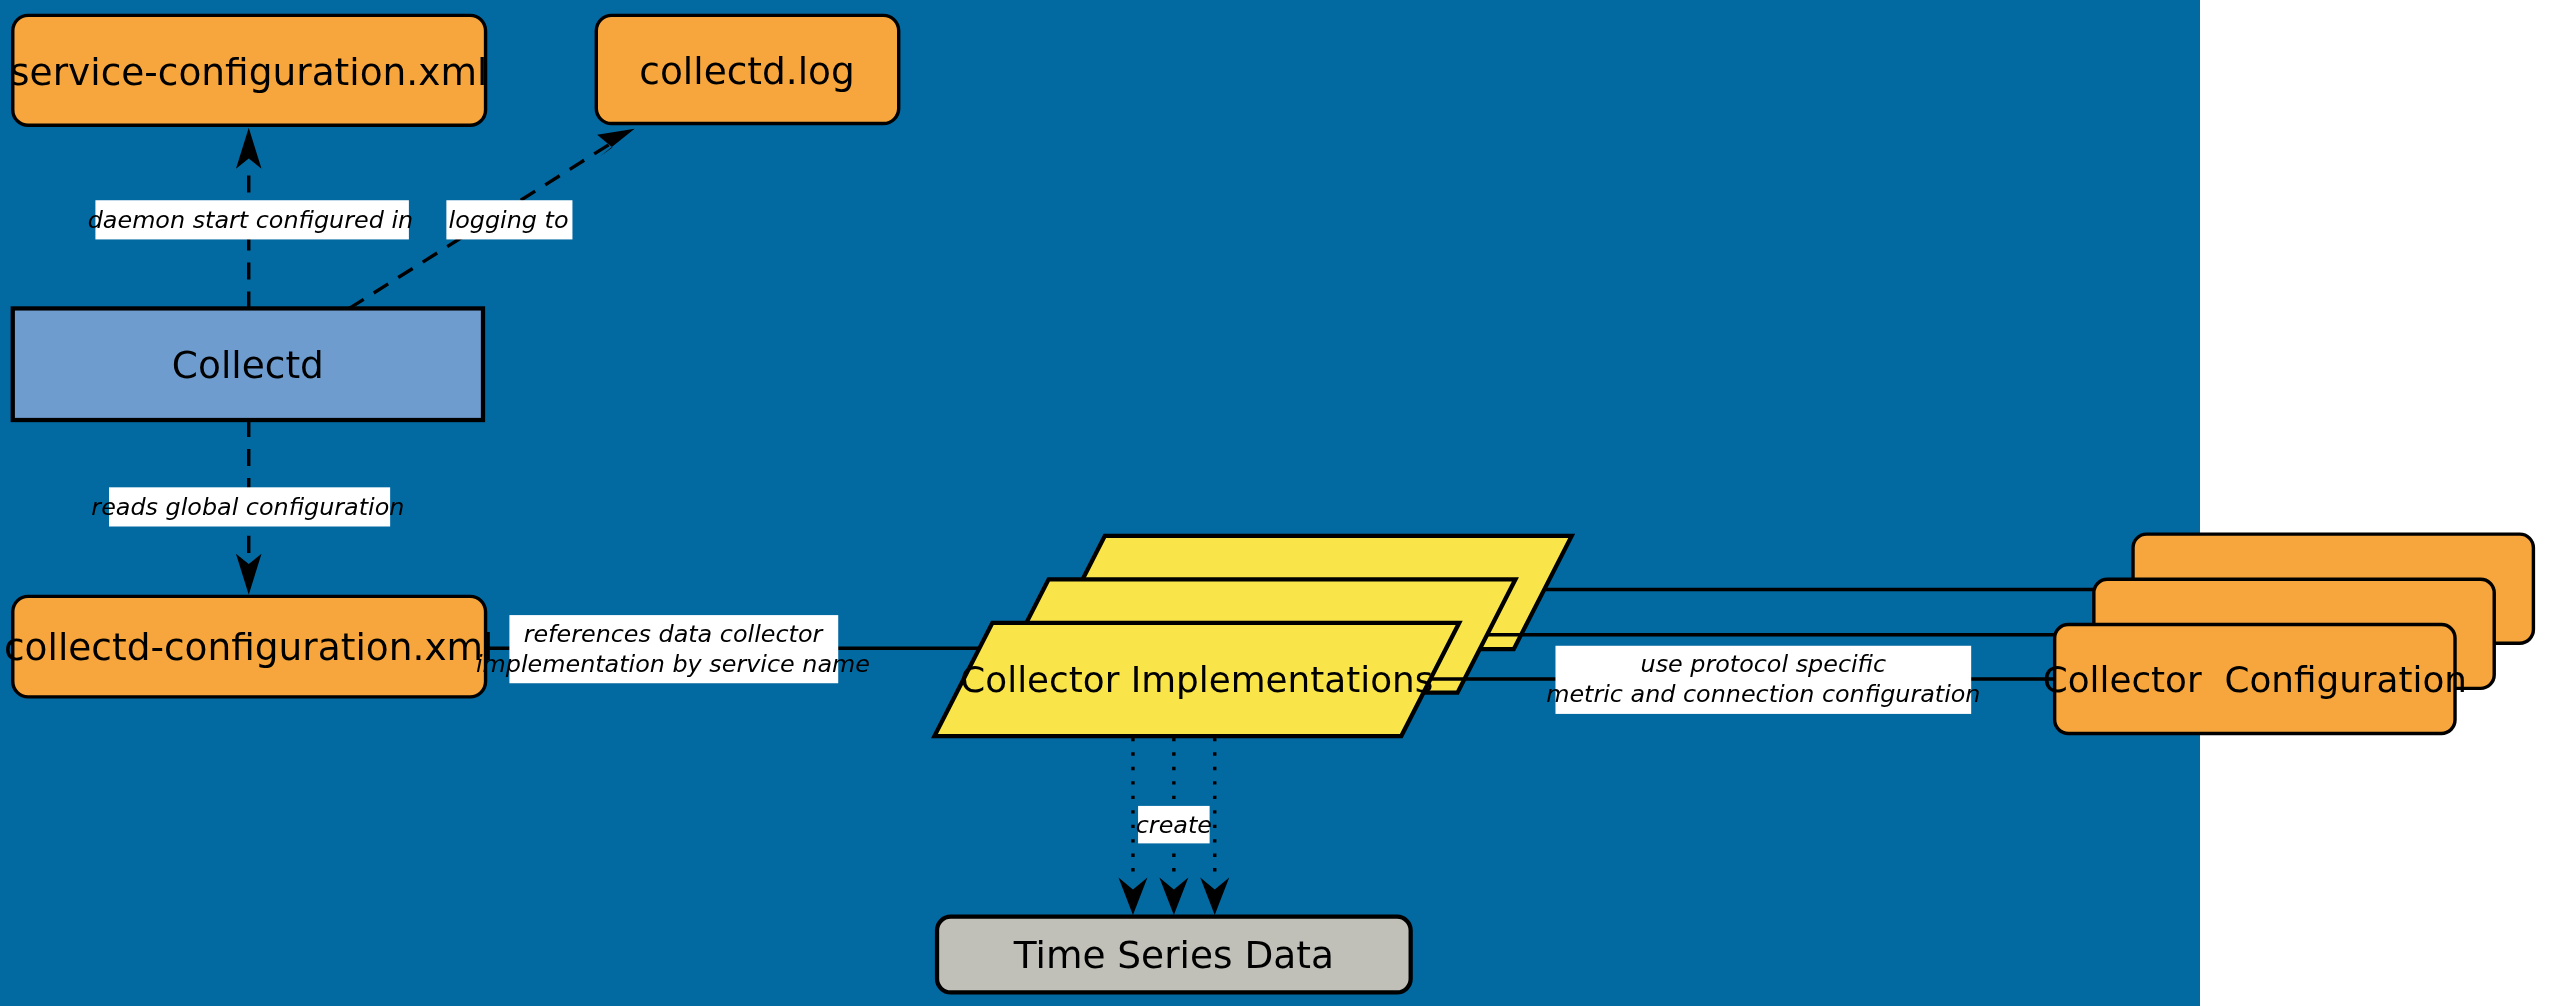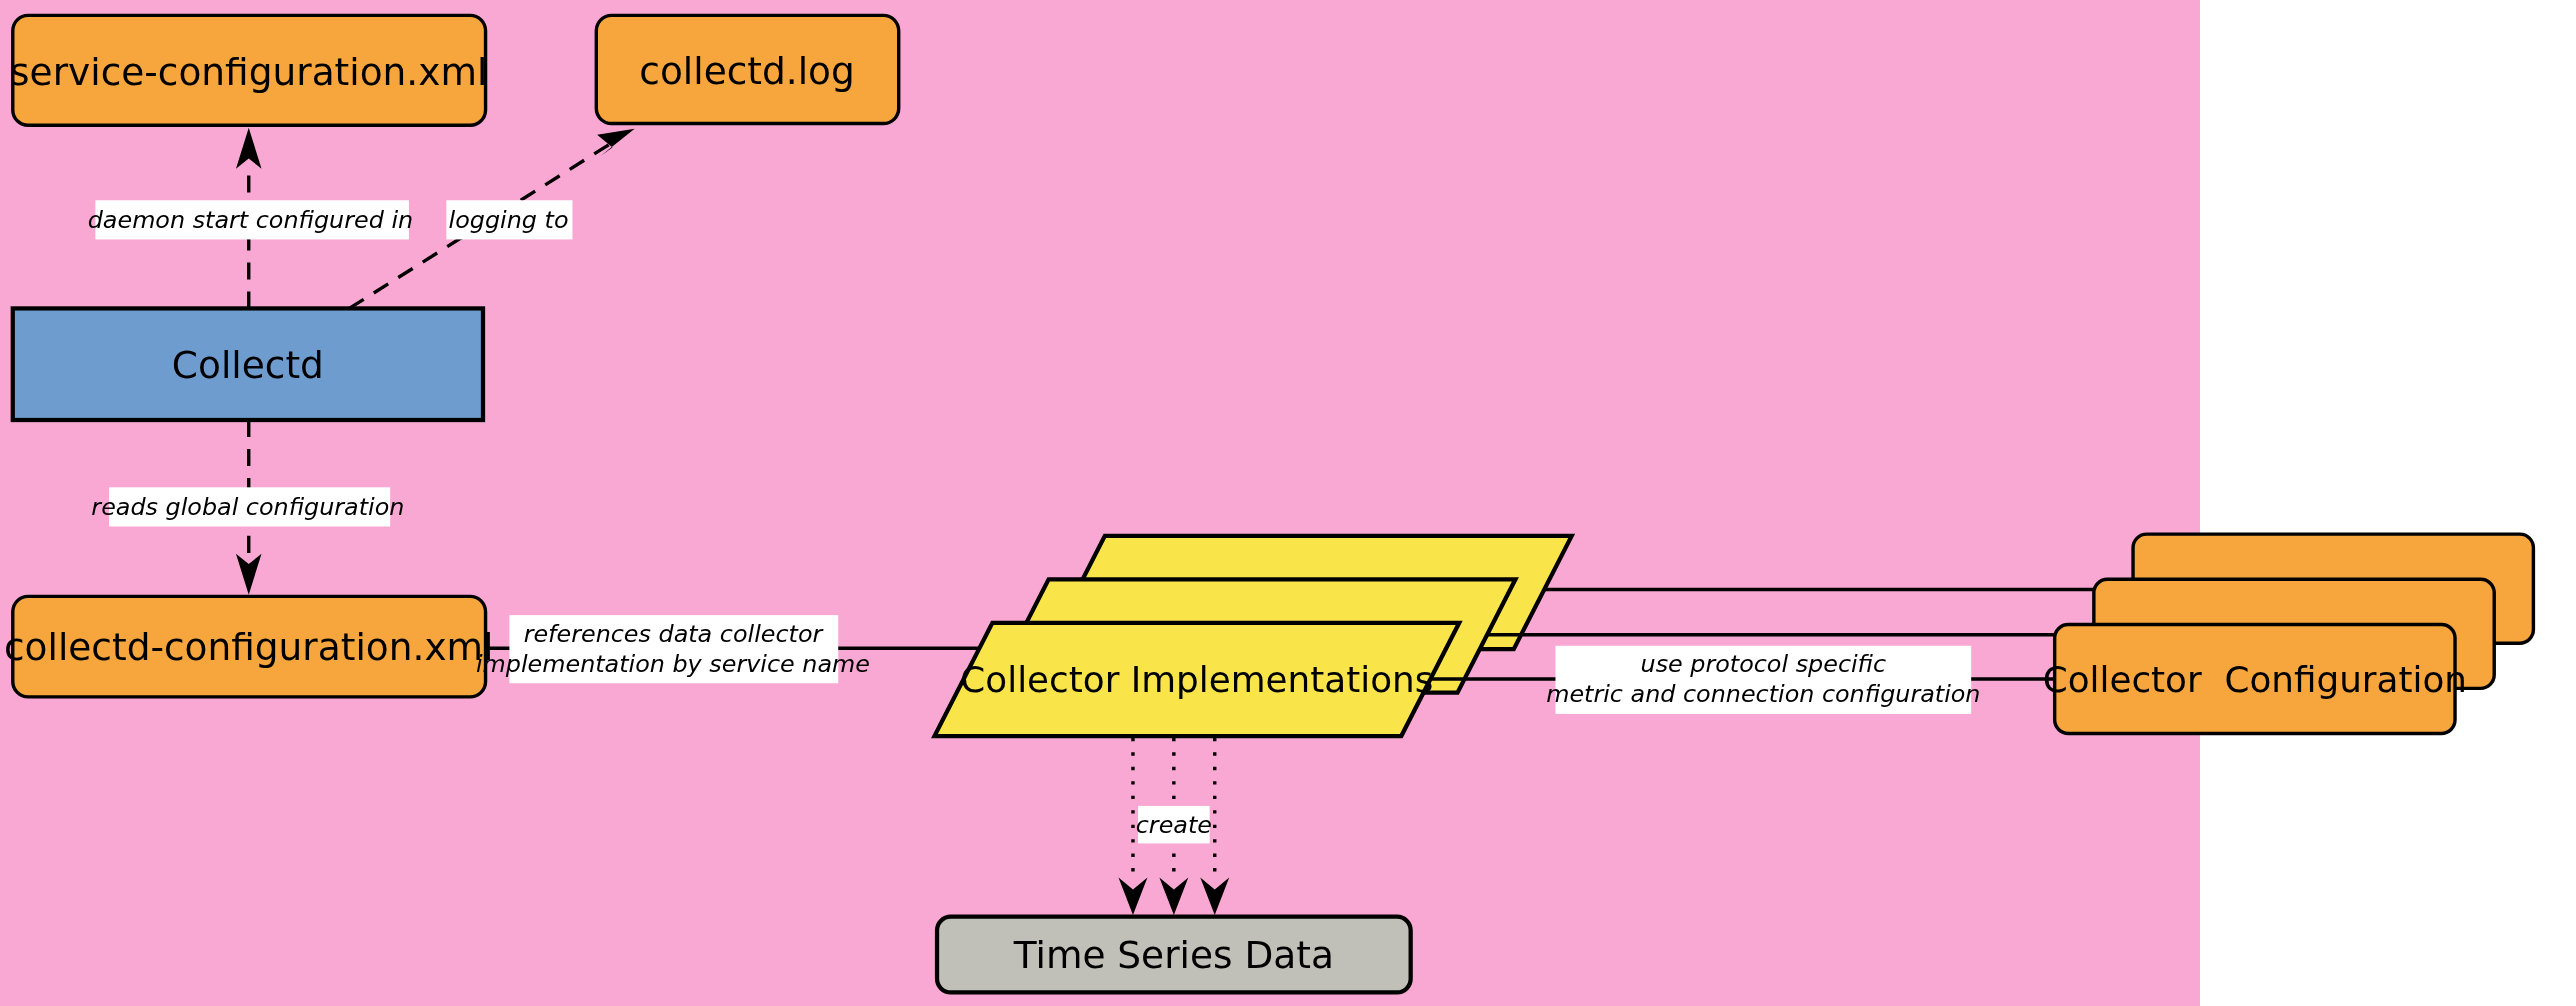--- a/index.html
+++ b/index.html
@@ -7,21 +7,21 @@
     padding: 0;
     background: #ffffff;
     width: 2576px;
     height: 1007px;
     overflow: hidden;
   }
   .canvas {
     position: relative;
     width: 2200px;
     height: 1007px;
-    background: #f9a8d4;
+    background: #0369a1;
   }
   svg {
     display: block;
     font-family: "DejaVu Sans", "Liberation Sans", sans-serif;
   }
   .node-label {
     font-size: 44px;
     fill: #000000;
   }
   .node-label-sm {

